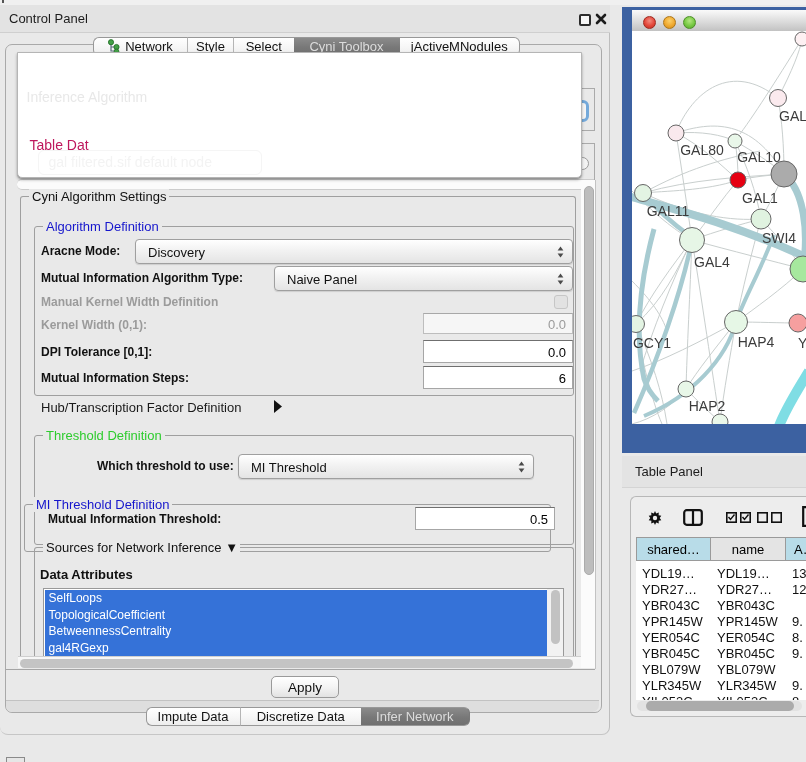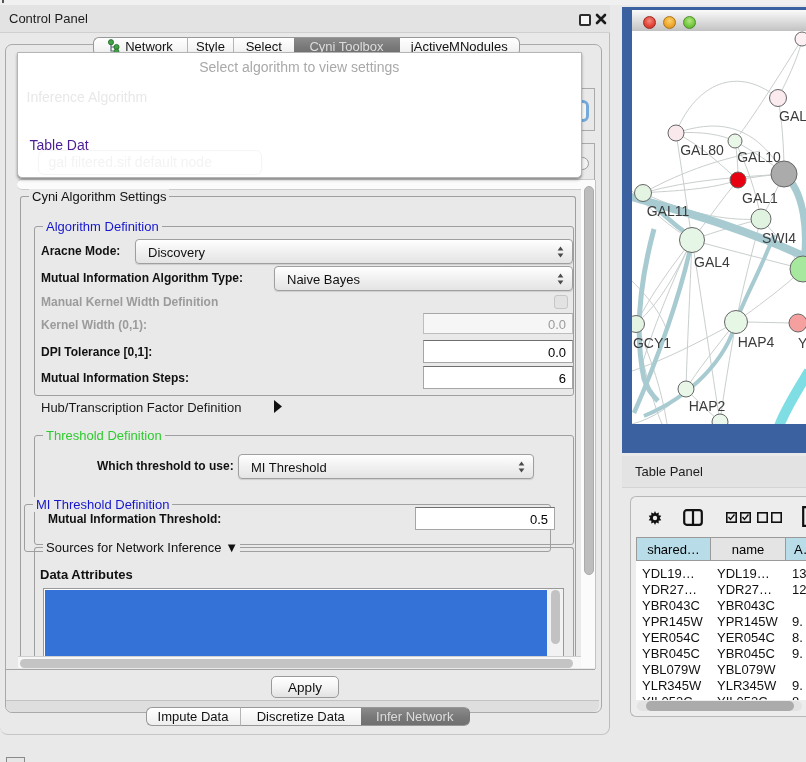--- a/index.html
+++ b/index.html
@@ -83,21 +83,21 @@
 <div class="combo" style="left:135px;top:239px;width:436px;height:23px;">
  <span class="ct">Discovery</span>
  <svg class="stepper" viewBox="0 0 7 12">
       <path d="M3.5 0.5 L6.4 4.4 H0.6 Z" fill="#4a4a4a"></path>
       <path d="M3.5 11.5 L6.4 7.6 H0.6 Z" fill="#4a4a4a"></path>
     </svg>
 </div>
 
 <div class="abs lbl" style="left:41px;top:271px;">Mutual Information Algorithm Type:</div>
 <div class="combo" style="left:274px;top:266px;width:297px;height:23px;">
- <span class="ct">Naive Bayes</span>
+ <span class="ct">Naive Panel</span>
  <svg class="stepper" viewBox="0 0 7 12">
       <path d="M3.5 0.5 L6.4 4.4 H0.6 Z" fill="#4a4a4a"></path>
       <path d="M3.5 11.5 L6.4 7.6 H0.6 Z" fill="#4a4a4a"></path>
     </svg>
 </div>
 
 <div class="abs glbl" style="left:41px;top:295px;">Manual Kernel Width Definition</div>
 <div class="abs" style="left:554px;top:295px;width:12px;height:12px;background:#e2e2e2;border:1px solid #c6c6c6;border-radius:3px;"></div>
 
 <div class="abs glbl" style="left:41px;top:318px;">Kernel Width (0,1):</div>
@@ -138,20 +138,21 @@
 <div class="field" style="left:415px;top:507px;width:138px;height:21px;">
     <span class="ft">0.5</span>
   </div>
 
 <div class="gbox" style="left:34px;top:547px;width:538px;height:112px;border-bottom:none;">
  <div class="gcap" style="color:#111;">Sources for Network Inference <span style="font-size:13px;letter-spacing:-1px;">▼</span></div>
 </div>
 <div class="abs" style="left:40px;top:567px;font-size:13px;font-weight:bold;color:#111;">Data Attributes</div>
 <div class="abs" style="left:43px;top:588px;width:519px;height:67px;background:#fff;border:1px solid #999;overflow:hidden;">
  <div style="position:absolute;left:0.5px;top:0.5px;width:502px;height:66px;background:#3572d8;"></div>
+ <div style="position:absolute;left:4.6px;top:1px;font-size:12px;color:#fff;line-height:16.5px;">SelfLoops<br>TopologicalCoefficient<br>BetweennessCentrality<br>gal4RGexp</div>
  <div style="position:absolute;right:0;top:0;width:16px;height:67px;background:#f2f2f2;"></div>
  <div style="position:absolute;right:3.5px;top:0.5px;width:9px;height:54px;background:#c2c2c2;border-radius:4.5px;"></div>
 </div>
 
 <div class="abs" style="left:581px;top:180px;width:14px;height:488px;background:#fbfbfb;"></div>
 <div class="abs" style="left:583.5px;top:186px;width:10px;height:389px;background:#bdbdbd;border:1px solid #ababab;box-sizing:border-box;border-radius:5px;"></div>
 <div class="abs" style="left:18px;top:656px;width:563px;height:12px;background:#f7f7f7;border-top:1px solid #cfcfcf;box-sizing:border-box;"></div>
 <div class="abs" style="left:20px;top:658.5px;width:553px;height:9px;background:#c4c4c4;border-radius:4.5px;"></div>
 <div class="abs" style="left:6px;top:668.5px;width:589px;height:0;border-top:1px solid #a5a5a5;"></div>
 <div class="abs" style="left:594.5px;top:180px;width:0;height:489px;border-left:1px solid #c2c2c2;"></div>
@@ -166,24 +167,23 @@
   <div class="seg" style="left:0;width:94px;border-left:1px solid #989898;border-radius:6px 0 0 6px;">Impute Data</div>
   <div class="seg" style="left:94px;width:121.5px;border-left:1px solid #b5b5b5;">Discretize Data</div>
   <div class="seg dk" style="left:215.5px;width:108.5px;border-right:1px solid #787878;border-radius:0 6px 6px 0;">Infer Network</div>
 </div>
 
 <div class="abs" style="left:6px;top:757px;width:17px;height:10px;background:#e6e6e6;border:1px solid #8a8a8a;"></div>
 
 <div class="abs" style="left:16.5px;top:52px;width:563.5px;height:124px;background:#fff;
  border:1px solid #b5b5b5;border-radius:0 0 5px 5px;box-shadow:0 2px 3px rgba(0,0,0,0.30),0 1px 1px rgba(0,0,0,0.15);">
  <div style="position:absolute;left:9px;top:36px;font-size:14px;color:#e8e8e8;">Inference Algorithm</div>
- <div style="position:absolute;left:12px;top:84px;font-size:14px;color:#4c1d95;">Table Dat</div>
+ <div style="position:absolute;left:12px;top:84px;font-size:14px;color:#be185d;">Table Dat</div>
  <div style="position:absolute;left:20px;top:97px;width:222px;height:23px;border:1px solid #f5f5f5;border-radius:6px;"></div>
  <div style="position:absolute;left:31px;top:101px;font-size:14px;color:#f3f3f3;">gal  filtered.sif default node</div>
- <div style="position:absolute;left:0;top:6px;width:100%;text-align:center;font-size:14px;color:#a9a9a9;">Select algorithm to view settings</div>
 </div>
 
 <div class="abs" style="left:622px;top:7px;width:184px;height:446px;background:#3c61a1;"></div>
 <div class="abs" style="left:632px;top:10px;width:174px;height:21px;
  background:linear-gradient(#fafafa,#d9d9d9 60%,#c2c2c2);border-bottom:1px solid #8e8e8e;"></div>
 <div class="abs" style="left:643px;top:16px;width:11px;height:11px;border-radius:50%;
  background:radial-gradient(circle at 50% 35%,#f28b80 0%,#e3473a 55%,#b92f24 100%);border:0.5px solid #9e2a20;"></div>
 <div class="abs" style="left:663px;top:16px;width:11px;height:11px;border-radius:50%;
  background:radial-gradient(circle at 50% 35%,#fbd06a 0%,#f0a92f 55%,#cd8a1d 100%);border:0.5px solid #ad7618;"></div>
 <div class="abs" style="left:683px;top:16px;width:11px;height:11px;border-radius:50%;

